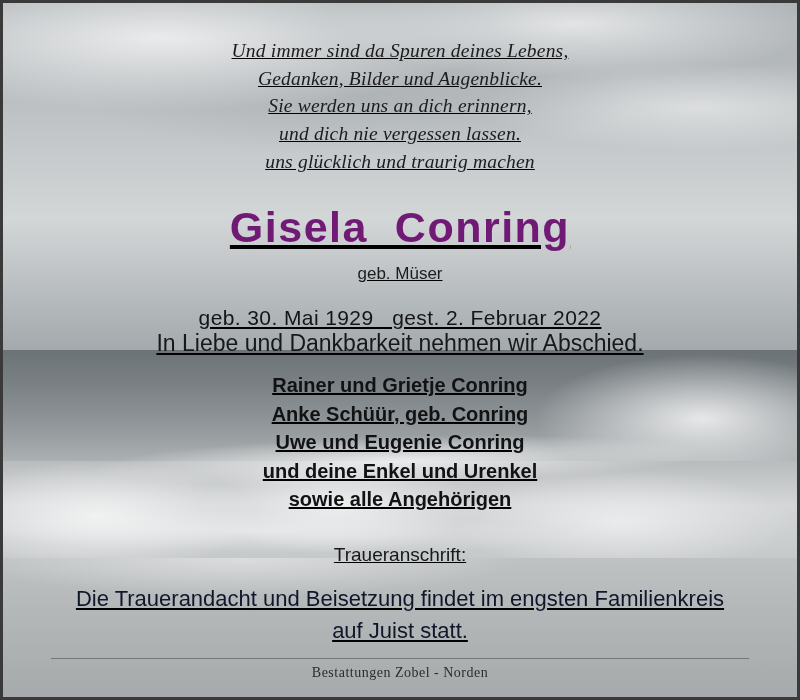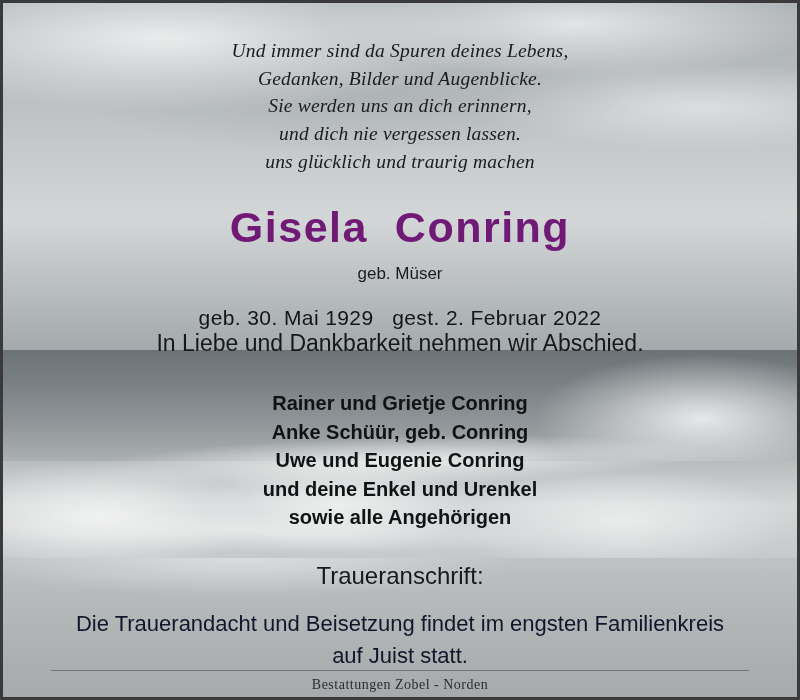--- a/index.html
+++ b/index.html
@@ -15,20 +15,21 @@
   }
 
   .obituary {
     position: relative;
     width: 800px;
     height: 700px;
     box-sizing: border-box;
     border: 3px solid #3a3a3a;
     background: #b9bdbf;
     overflow: hidden;
+    text-decoration: underline;
   }
 
   
   .bg {
     position: absolute;
     inset: 0;
     z-index: 0;
   }
   .bg-sky {
     position: absolute;
@@ -138,49 +139,49 @@
     color: #141516;
     white-space: pre;
   }
 
   .farewell {
     font-size: 23px;
     color: #17181a;
   }
 
   .family {
-    margin-top: 32px;
+    margin-top: 14px;
     font-weight: bold;
     font-size: 20px;
     line-height: 1.42;
     color: #111213;
   }
   .family .line { display: block; }
 
   .address {
     margin-top: 28px;
-    font-size: 24px;
+    font-size: 19px;
     line-height: 1.45;
     color: #17181a;
   }
   .address .line { display: block; }
 
   .notice {
     margin-top: 14px;
     font-size: 22px;
     line-height: 1.45;
     color: #0f172a;
   }
   .notice .line { display: block; }
 
   .footer {
     position: absolute;
     left: 0;
     right: 0;
-    bottom: 4px;
+    bottom: 16px;
     z-index: 3;
     text-align: center;
   }
   .footer-rule {
     width: 88%;
     margin: 0 auto 6px auto;
     height: 1px;
     background: rgba(70,72,74,0.55);
   }
   .footer-text {

